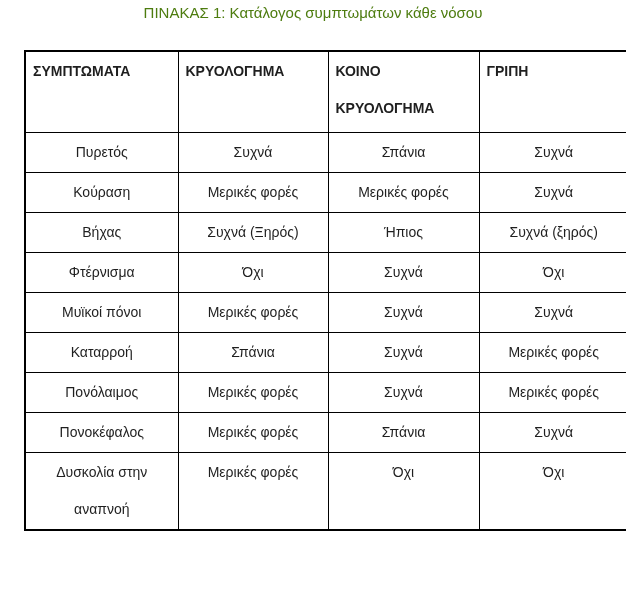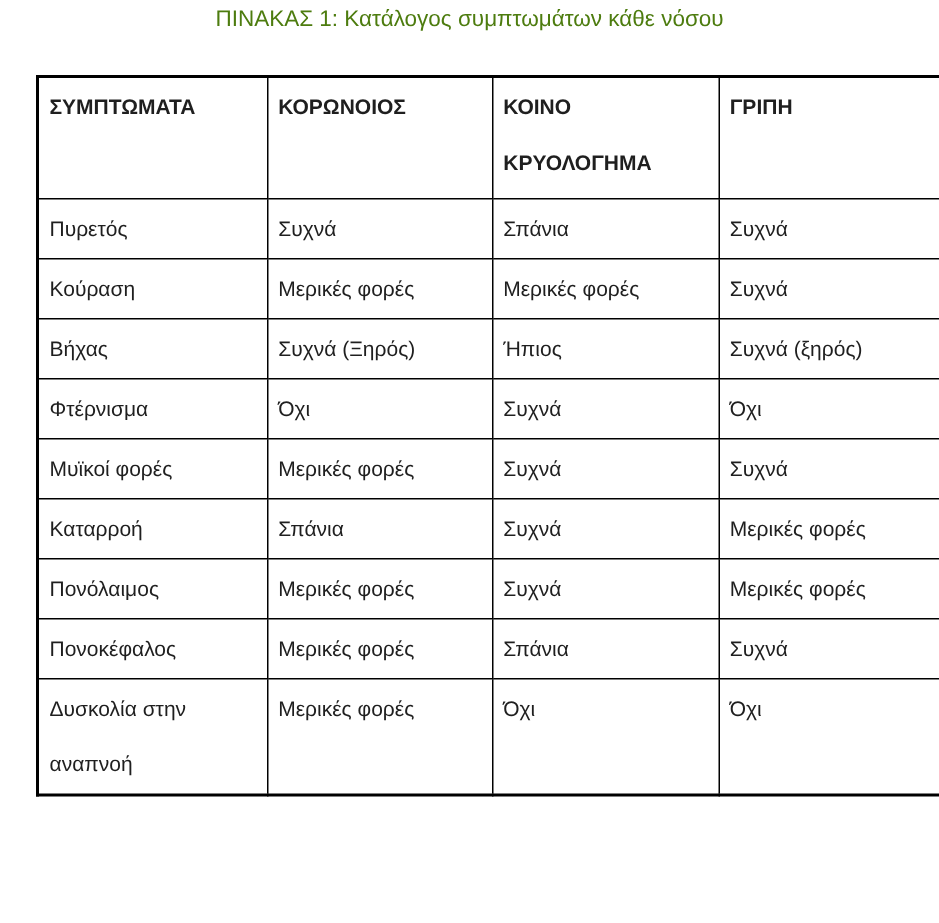--- a/index.html
+++ b/index.html
@@ -46,20 +46,21 @@
     font-size: 14px;
     line-height: 37px;
     overflow: hidden;
     word-wrap: break-word;
   }
   table.symptoms thead th {
     font-weight: bold;
   }
   table.symptoms td {
     font-weight: normal;
+    text-align: center;
   }
   tr.r-head   { height: 81px; }
   tr.r-single { height: 39px; }
   tr.r-tall82 { height: 82px; }
   tr.r-tall79 { height: 66px; }
 </style>
 </head>
 <body>
 
 <div class="page">
@@ -69,21 +70,21 @@
   <table class="symptoms">
     <colgroup>
       <col style="width:153px">
       <col style="width:150px">
       <col style="width:151px">
       <col style="width:150px">
     </colgroup>
     <thead>
       <tr class="r-head">
         <th>ΣΥΜΠΤΩΜΑΤΑ</th>
-        <th>ΚΟΡΩΝΟΙΟΣ</th>
+        <th>ΚΡΥΟΛΟΓΗΜΑ</th>
         <th>ΚΟΙΝΟ ΚΡΥΟΛΟΓΗΜΑ</th>
         <th>ΓΡΙΠΗ</th>
       </tr>
     </thead>
     <tbody>
       <tr class="r-single">
         <td>Πυρετός</td>
         <td>Συχνά</td>
         <td>Σπάνια</td>
         <td>Συχνά</td>
@@ -100,21 +101,21 @@
         <td>Ήπιος</td>
         <td>Συχνά (ξηρός)</td>
       </tr>
       <tr class="r-single">
         <td>Φτέρνισμα</td>
         <td>Όχι</td>
         <td>Συχνά</td>
         <td>Όχι</td>
       </tr>
       <tr class="r-single">
-        <td>Μυϊκοί φορές</td>
+        <td>Μυϊκοί πόνοι</td>
         <td>Μερικές φορές</td>
         <td>Συχνά</td>
         <td>Συχνά</td>
       </tr>
       <tr class="r-single">
         <td>Καταρροή</td>
         <td>Σπάνια</td>
         <td>Συχνά</td>
         <td>Μερικές φορές</td>
       </tr>

